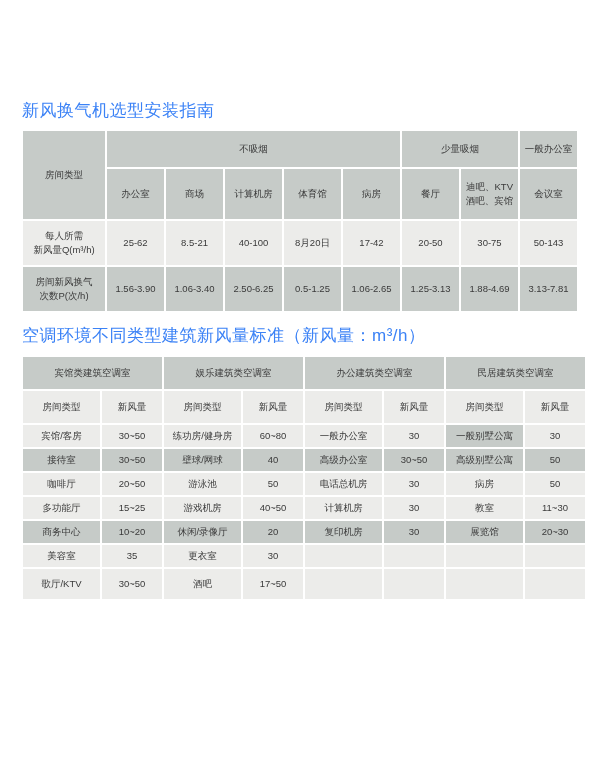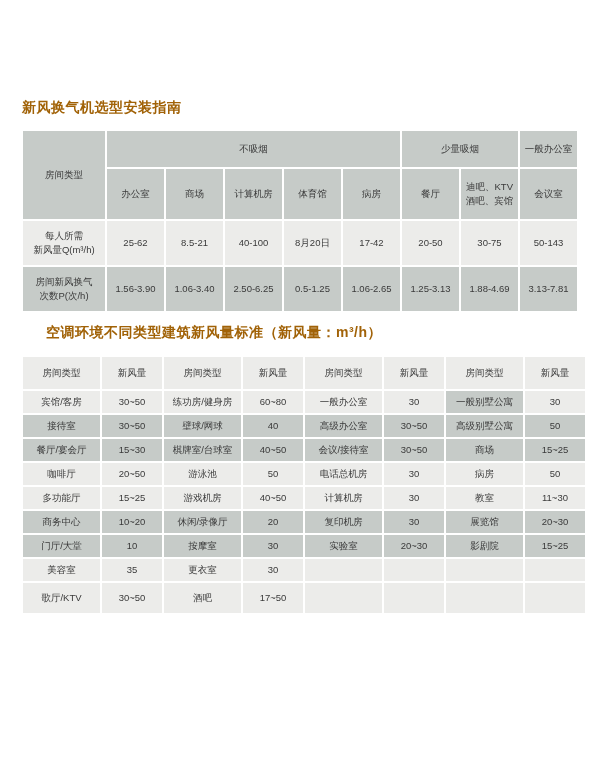--- a/index.html
+++ b/index.html
@@ -4,24 +4,24 @@
 <style>
   html,body { margin:0; padding:0; }
   body {
     width:600px; height:776px; background:#ffffff;
     font-family:"Liberation Sans","DejaVu Sans",sans-serif;
     color:#3a3a3a;
   }
   .page { position:relative; width:600px; height:776px; overflow:hidden; background:#fff; }
   .sec-title {
     position:absolute; left:22px; margin:0;
-    font-size:14px; font-weight:bold; color:#a16207; letter-spacing:0.5px;
+    font-size:17px; font-weight:normal; color:#3b82f6; letter-spacing:0.5px;
   }
   #t1-title { top:99px; }
-  #t2-title { top:324px;margin-left:24px; }
+  #t2-title { top:324px; }
   table {
     position:absolute; border-collapse:separate; border-spacing:2px;
     table-layout:fixed; background:#fff;
   }
   #table1 { left:21px; top:129px; width:558px; }
   #table2 { left:21px; top:355px; width:558px; }
   td {
     font-size:9.5px; text-align:center; vertical-align:middle;
     padding:0 1px; line-height:1.45; white-space:pre-line;
     overflow:hidden; color:#3a3a3a;
@@ -100,20 +100,26 @@
         <col style="width:60px">
         <col style="width:77px">
         <col style="width:60px">
         <col style="width:77px">
         <col style="width:60px">
         <col style="width:77px">
         <col style="width:60px">
       </colgroup>
       <tbody>
         <tr style="height:32px">
+          <td class="g" colspan="2">宾馆类建筑空调室</td>
+          <td class="g" colspan="2">娱乐建筑类空调室</td>
+          <td class="g" colspan="2">办公建筑类空调室</td>
+          <td class="g" colspan="2">民居建筑类空调室</td>
+        </tr>
+        <tr style="height:32px">
           <td class="l">房间类型</td>
           <td class="l">新风量</td>
           <td class="l">房间类型</td>
           <td class="l">新风量</td>
           <td class="l">房间类型</td>
           <td class="l">新风量</td>
           <td class="l">房间类型</td>
           <td class="l">新风量</td>
         </tr>
         <tr style="height:22px">
@@ -128,30 +134,20 @@
         </tr>
         <tr style="height:22px">
           <td class="g">接待室</td>
           <td class="g">30~50</td>
           <td class="g">壁球/网球</td>
           <td class="g">40</td>
           <td class="g">高级办公室</td>
           <td class="g">30~50</td>
           <td class="g">高级别墅公寓</td>
           <td class="g">50</td>
-        </tr>
-        <tr style="height:22px">
-          <td class="g">餐厅/宴会厅</td>
-          <td class="g">15~30</td>
-          <td class="g">棋牌室/台球室</td>
-          <td class="g">40~50</td>
-          <td class="g">会议/接待室</td>
-          <td class="g">30~50</td>
-          <td class="g">商场</td>
-          <td class="g">15~25</td>
         </tr>
         <tr style="height:22px">
           <td class="l">咖啡厅</td>
           <td class="l">20~50</td>
           <td class="l">游泳池</td>
           <td class="l">50</td>
           <td class="l">电话总机房</td>
           <td class="l">30</td>
           <td class="l">病房</td>
           <td class="l">50</td>
@@ -170,30 +166,20 @@
           <td class="g">商务中心</td>
           <td class="g">10~20</td>
           <td class="g">休闲/录像厅</td>
           <td class="g">20</td>
           <td class="g">复印机房</td>
           <td class="g">30</td>
           <td class="g">展览馆</td>
           <td class="g">20~30</td>
         </tr>
         <tr style="height:22px">
-          <td class="g">门厅/大堂</td>
-          <td class="g">10</td>
-          <td class="g">按摩室</td>
-          <td class="g">30</td>
-          <td class="g">实验室</td>
-          <td class="g">20~30</td>
-          <td class="g">影剧院</td>
-          <td class="g">15~25</td>
-        </tr>
-        <tr style="height:22px">
           <td class="l">美容室</td>
           <td class="l">35</td>
           <td class="l">更衣室</td>
           <td class="l">30</td>
           <td class="l"></td>
           <td class="l"></td>
           <td class="l"></td>
           <td class="l"></td>
         </tr>
         <tr style="height:30px">

